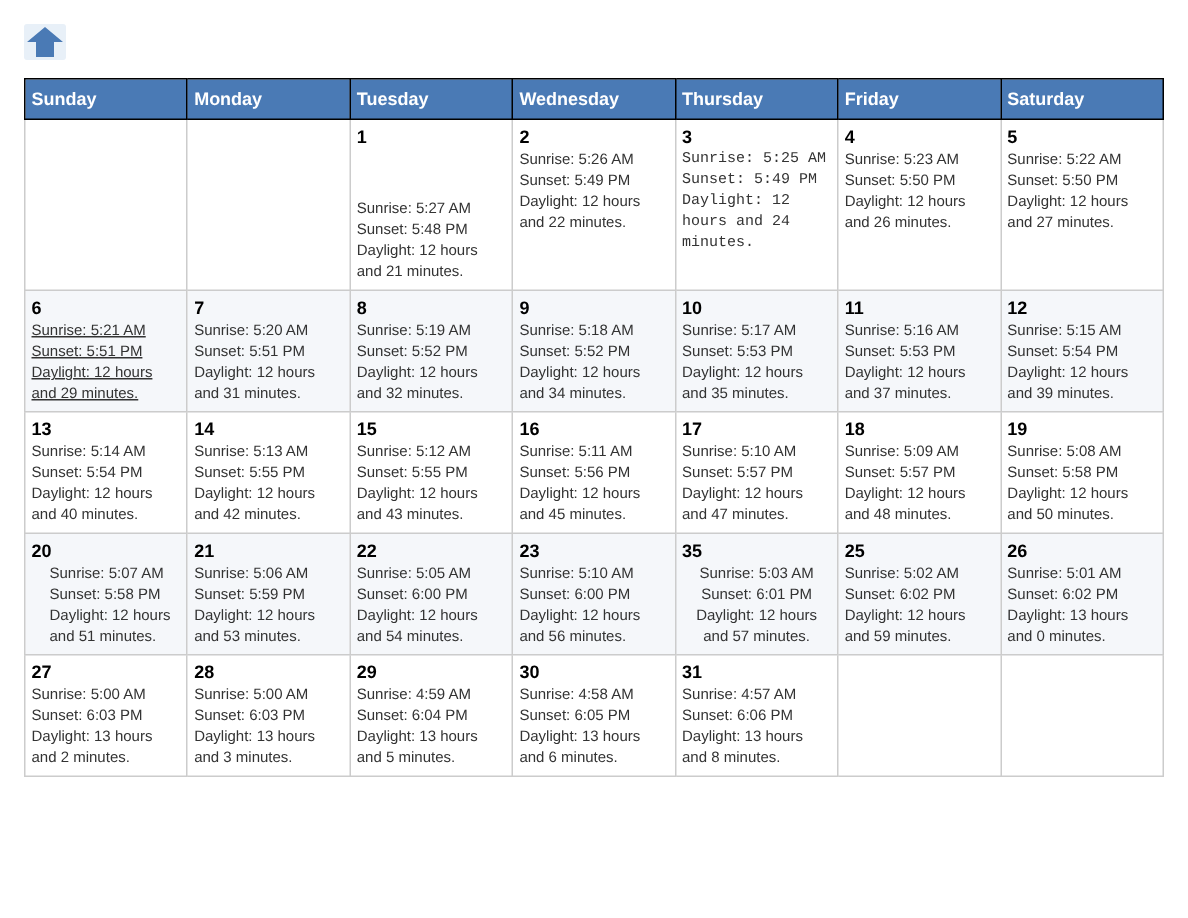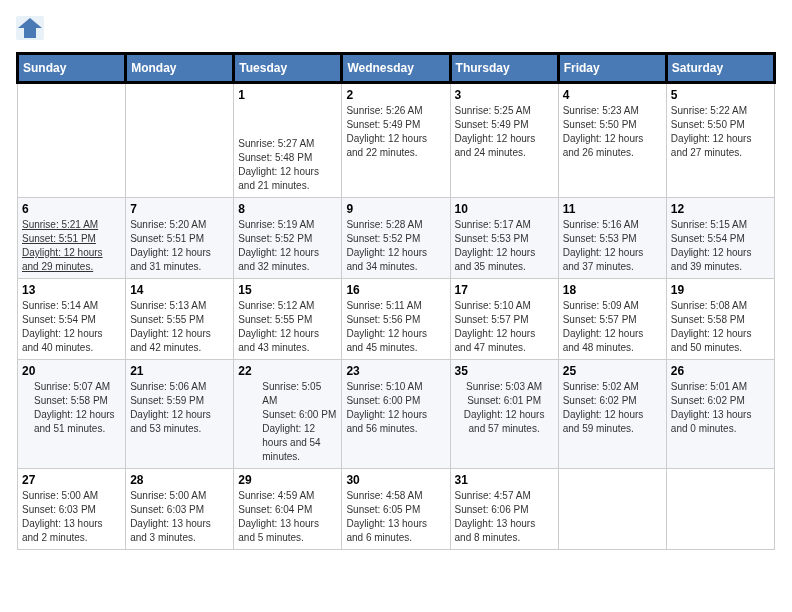--- a/index.html
+++ b/index.html
@@ -51,21 +51,21 @@
       width: 100%;
       border-collapse: collapse;
       font-size: 11px;
     }
     .calendar th {
       background: #4a7ab5;
       color: #fff;
       padding: 6px 4px;
       text-align: left;
       font-size: 12px;
-      border: 3px solid #000000;
+      border: 1px solid #000000;
     }
     .calendar td {
       border: 1px solid #ccc;
       vertical-align: top;
       padding: 4px;
       width: calc(100% / 7);
       min-height: 70px;
       background: #fff;
     }
     .calendar tr:nth-child(even) td {
@@ -134,21 +134,21 @@
 Daylight: 12 hours and 21 minutes.</div>
         </td>
         <td>
           <span class="day-num">2</span>
           <div class="day-info" style="white-space: pre-line;">Sunrise: 5:26 AM
 Sunset: 5:49 PM
 Daylight: 12 hours and 22 minutes.</div>
         </td>
         <td>
           <span class="day-num">3</span>
-          <div class="day-info" style="white-space: pre-line;">Sunrise: 5:25 AM
+          <div class="day-info" style="white-space: pre-line; font-family: Liberation Mono, monospace;">Sunrise: 5:25 AM
 Sunset: 5:49 PM
 Daylight: 12 hours and 24 minutes.</div>
         </td>
         <td>
           <span class="day-num">4</span>
           <div class="day-info" style="white-space: pre-line;">Sunrise: 5:23 AM
 Sunset: 5:50 PM
 Daylight: 12 hours and 26 minutes.</div>
         </td>
         <td>
@@ -172,21 +172,21 @@
 Daylight: 12 hours and 31 minutes.</div>
         </td>
         <td>
           <span class="day-num">8</span>
           <div class="day-info" style="white-space: pre-line;">Sunrise: 5:19 AM
 Sunset: 5:52 PM
 Daylight: 12 hours and 32 minutes.</div>
         </td>
         <td>
           <span class="day-num">9</span>
-          <div class="day-info" style="white-space: pre-line;">Sunrise: 5:28 AM
+          <div class="day-info" style="white-space: pre-line;">Sunrise: 5:18 AM
 Sunset: 5:52 PM
 Daylight: 12 hours and 34 minutes.</div>
         </td>
         <td>
           <span class="day-num">10</span>
           <div class="day-info" style="white-space: pre-line;">Sunrise: 5:17 AM
 Sunset: 5:53 PM
 Daylight: 12 hours and 35 minutes.</div>
         </td>
         <td>
@@ -254,21 +254,21 @@
 Daylight: 12 hours and 51 minutes.</div>
         </td>
         <td>
           <span class="day-num">21</span>
           <div class="day-info" style="white-space: pre-line;">Sunrise: 5:06 AM
 Sunset: 5:59 PM
 Daylight: 12 hours and 53 minutes.</div>
         </td>
         <td>
           <span class="day-num">22</span>
-          <div class="day-info" style="white-space: pre-line; margin-left: 24px;">Sunrise: 5:05 AM
+          <div class="day-info" style="white-space: pre-line;">Sunrise: 5:05 AM
 Sunset: 6:00 PM
 Daylight: 12 hours and 54 minutes.</div>
         </td>
         <td>
           <span class="day-num">23</span>
           <div class="day-info" style="white-space: pre-line;">Sunrise: 5:10 AM
 Sunset: 6:00 PM
 Daylight: 12 hours and 56 minutes.</div>
         </td>
         <td>

